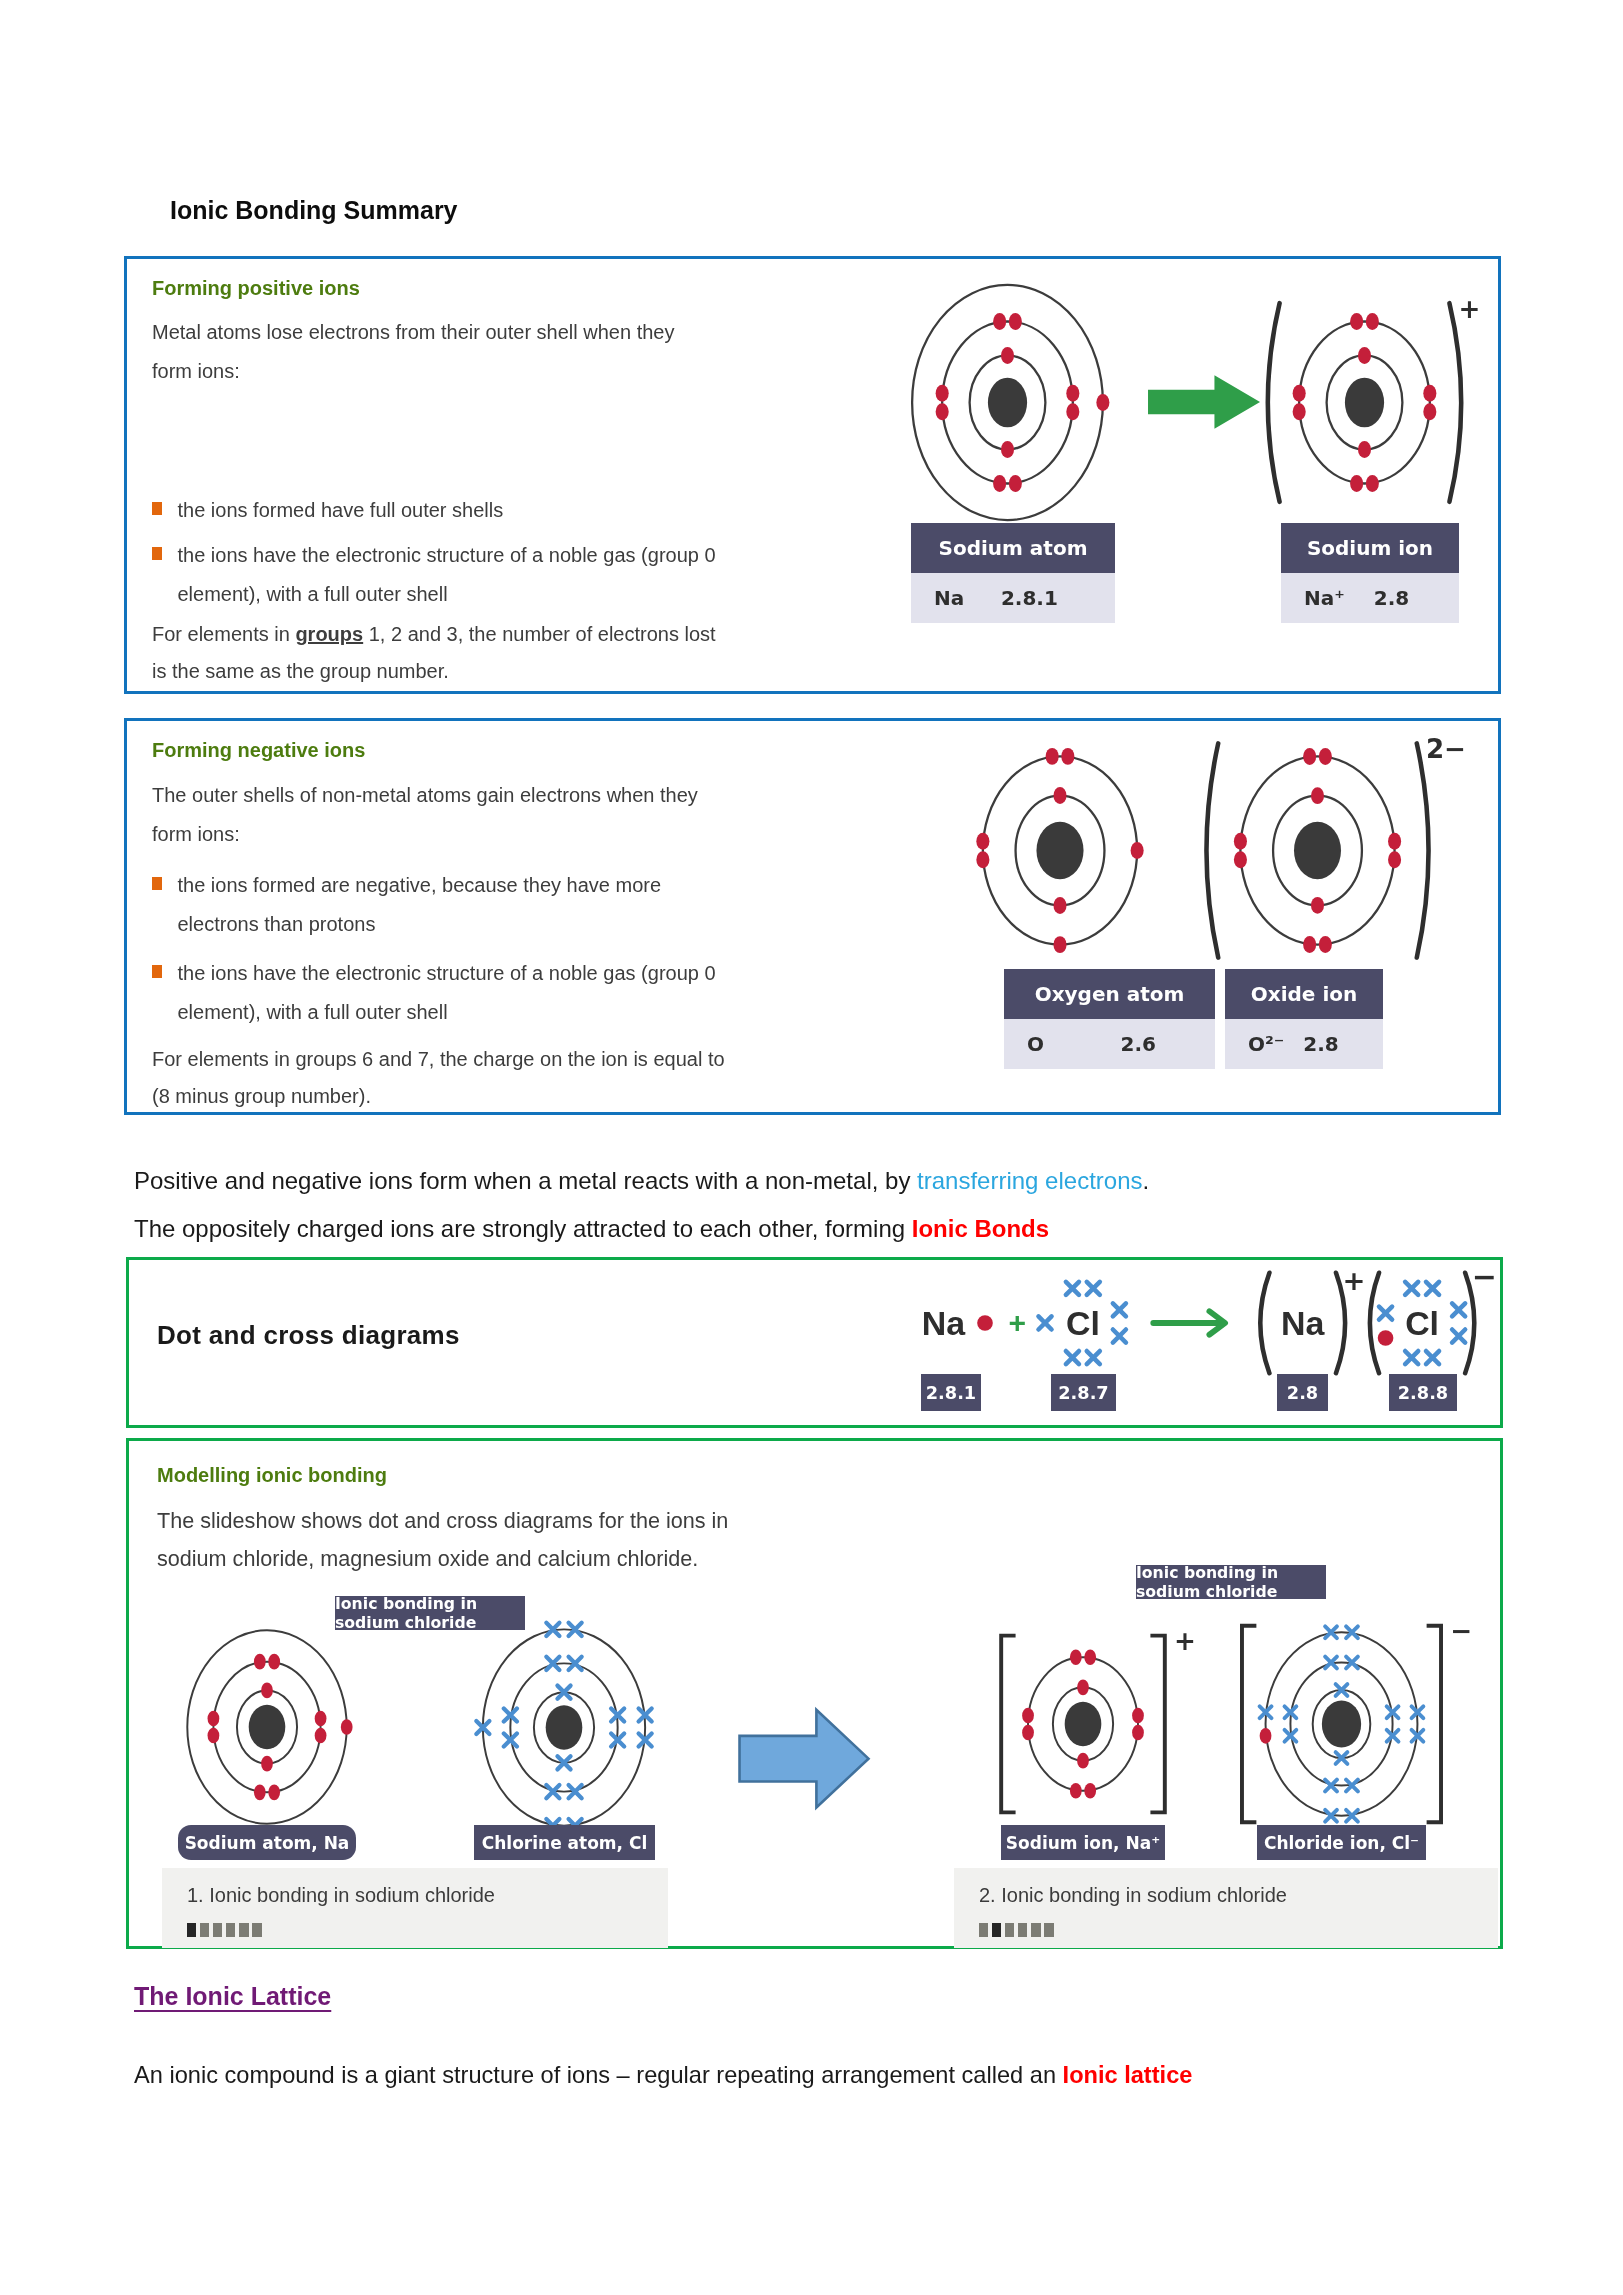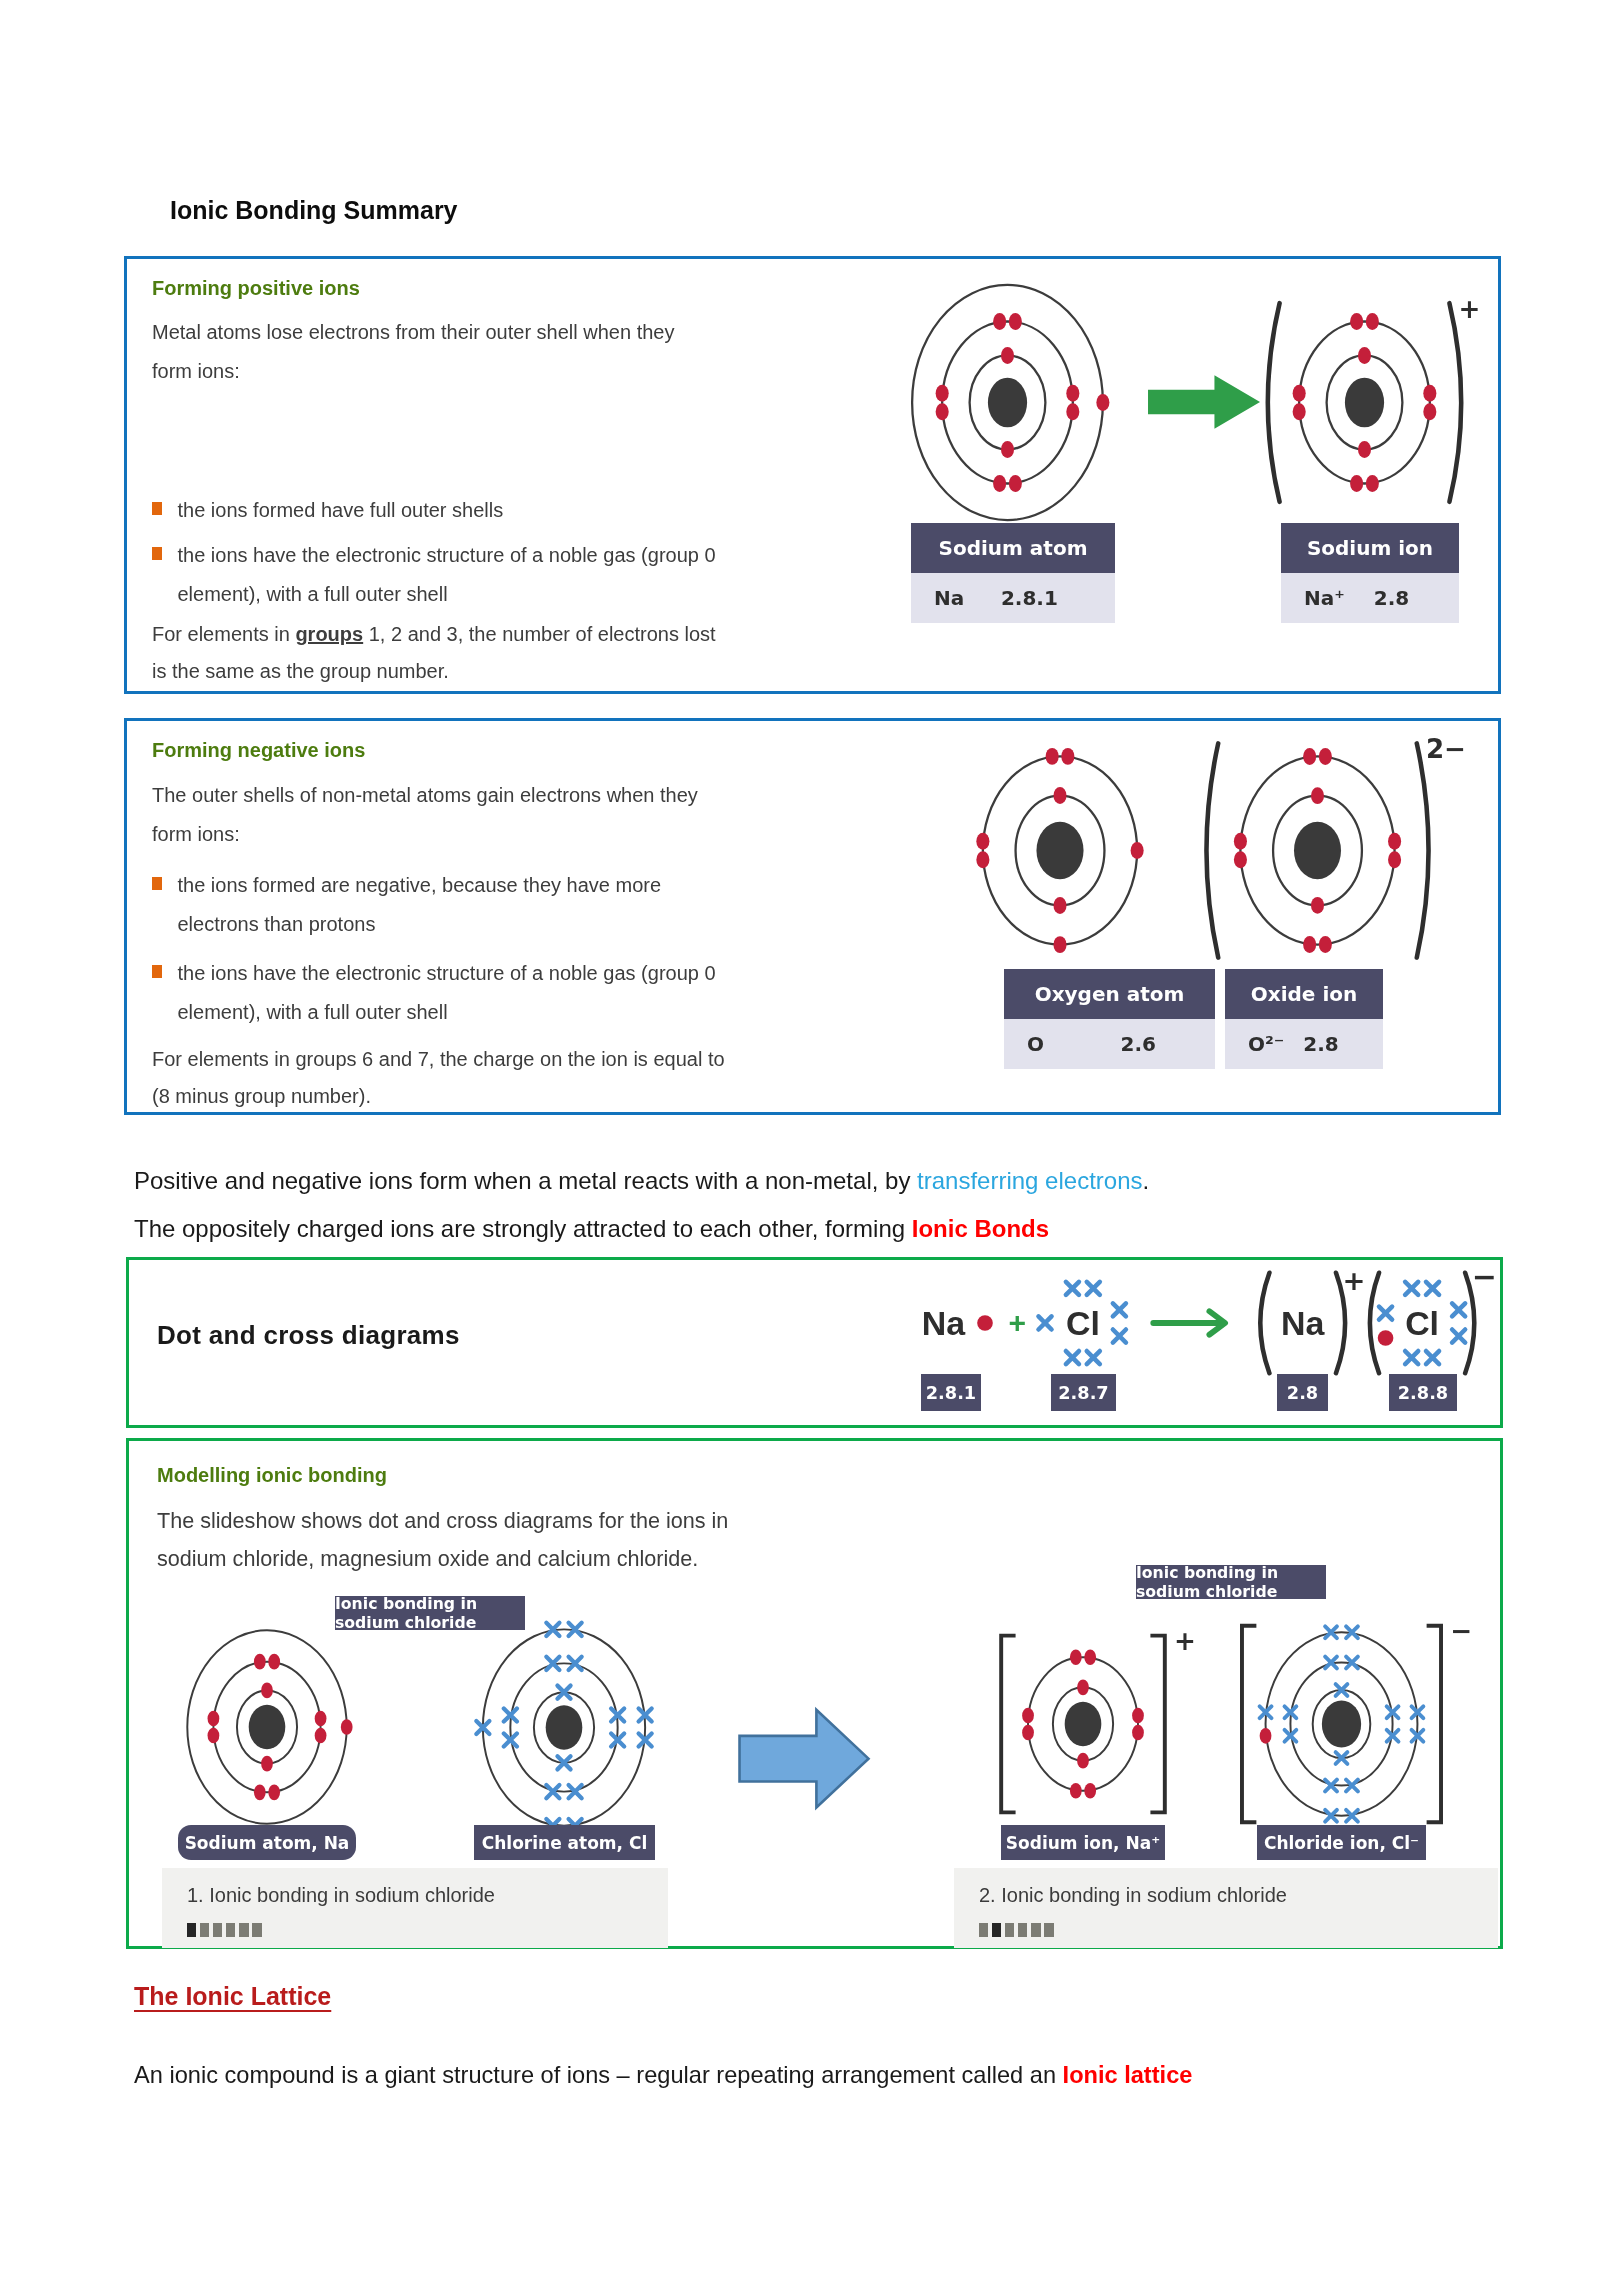--- a/index.html
+++ b/index.html
@@ -30,21 +30,21 @@
             display:flex;align-items:center;justify-content:center;height:37px;font-family:"DejaVu Sans",sans-serif;}
   .slide-badge{position:absolute;background:#4b4b68;color:#fff;font-weight:bold;font-size:15.7px;
                display:flex;align-items:center;justify-content:center;height:34px;font-family:"DejaVu Sans",sans-serif;}
   .panel-label{position:absolute;background:#4b4b68;color:#fff;font-weight:bold;font-size:17px;
                display:flex;align-items:center;justify-content:center;height:35px;font-family:"DejaVu Sans",sans-serif;}
   .caption-bar{position:absolute;background:#f1f1ef;height:80px;}
   .caption-text{position:absolute;left:25px;top:15.7px;font-size:20px;color:#3b3b3b;}
   .progress{position:absolute;left:25px;top:55px;display:flex;gap:3.9px;}
   .progress div{width:9.2px;height:13.7px;background:#7c7c74;}
   .progress div.active{background:#262626;}
-  .lattice-head{font-size:25px;font-weight:bold;color:#b91c1c;text-decoration:underline;
+  .lattice-head{font-size:25px;font-weight:bold;color:#701a75;text-decoration:underline;
                 text-decoration-thickness:2px;text-underline-offset:5.2px;}
   .lattice-par{font-size:23.6px;color:#1a1a1a;}
   svg text.sym{font-family:"Liberation Sans","DejaVu Sans",sans-serif;font-weight:bold;fill:#2e2e2e;}
   svg text.grn{font-family:"Liberation Sans","DejaVu Sans",sans-serif;font-weight:bold;fill:#2f9e49;}
   svg text.chg{font-family:"DejaVu Sans",sans-serif;font-weight:bold;fill:#2e2e2e;}
 </style>
 </head>
 <body>
 
 <div id="page">

